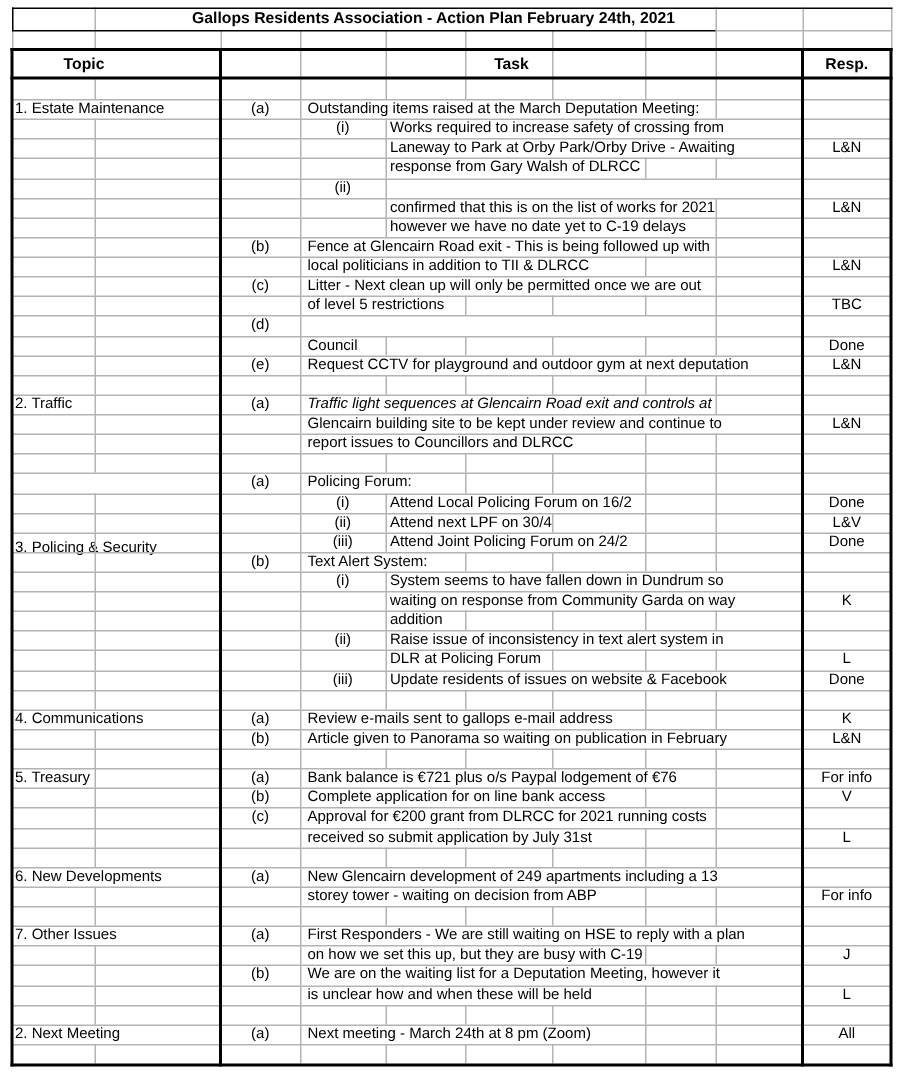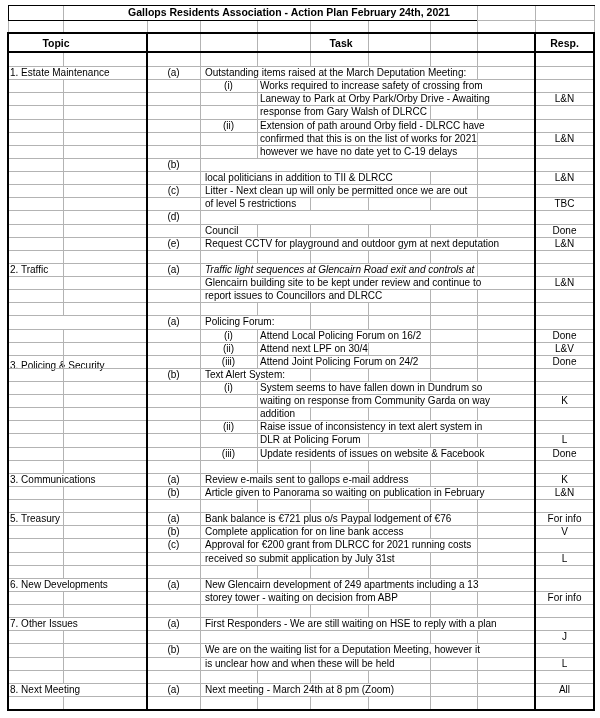--- a/index.html
+++ b/index.html
@@ -25,25 +25,25 @@
   <div class="hdr" style="left:535px;width:59px;">Resp.</div>
 <div class="cell" style="top: 66.12px; height: 13.12px; left: 10px;">1. Estate Maintenance</div>
     <div class="cell ctr" style="top: 66.12px; height: 13.12px; left: 147px; width: 53px;">(a)</div>
     <div class="cell" style="top: 66.12px; height: 13.12px; left: 205px;">Outstanding items raised at the March Deputation Meeting:</div>
     <div class="cell ctr" style="top: 79.24px; height: 13.12px; left: 200px; width: 57px;">(i)</div>
     <div class="cell" style="top: 79.24px; height: 13.12px; left: 260px;">Works required to increase safety of crossing from</div>
     <div class="cell" style="top: 92.36px; height: 13.12px; left: 260px;">Laneway to Park at Orby Park/Orby Drive - Awaiting</div>
     <div class="cell ctr" style="top: 92.36px; height: 13.12px; left: 535px; width: 59px;">L&amp;N</div>
     <div class="cell" style="top: 105.48px; height: 13.12px; left: 260px;">response from Gary Walsh of DLRCC</div>
     <div class="cell ctr" style="top: 118.6px; height: 13.12px; left: 200px; width: 57px;">(ii)</div>
-    <div class="cell" style="top: 118.6px; height: 13.12px; left: 260px;">Extension of path around Orby field - DLRCC have</div>
     <div class="cell" style="top: 131.72px; height: 13.12px; left: 260px;">confirmed that this is on the list of works for 2021</div>
     <div class="cell ctr" style="top: 131.72px; height: 13.12px; left: 535px; width: 59px;">L&amp;N</div>
     <div class="cell" style="top: 144.84px; height: 13.12px; left: 260px;">however we have no date yet to C-19 delays</div>
     <div class="cell ctr" style="top: 157.96px; height: 13.12px; left: 147px; width: 53px;">(b)</div>
+    <div class="cell" style="top: 157.96px; height: 13.12px; left: 205px;">Fence at Glencairn Road exit - This is being followed up with</div>
     <div class="cell" style="top: 171.08px; height: 13.12px; left: 205px;">local politicians in addition to TII &amp; DLRCC</div>
     <div class="cell ctr" style="top: 171.08px; height: 13.12px; left: 535px; width: 59px;">L&amp;N</div>
     <div class="cell ctr" style="top: 184.2px; height: 13.12px; left: 147px; width: 53px;">(c)</div>
     <div class="cell" style="top: 184.2px; height: 13.12px; left: 205px;">Litter - Next clean up will only be permitted once we are out</div>
     <div class="cell" style="top: 197.32px; height: 13.12px; left: 205px;">of level 5 restrictions</div>
     <div class="cell ctr" style="top: 197.32px; height: 13.12px; left: 535px; width: 59px;">TBC</div>
     <div class="cell ctr" style="top: 210.44px; height: 13.12px; left: 147px; width: 53px;">(d)</div>
     <div class="cell" style="top: 223.56px; height: 13.12px; left: 205px;">Council</div>
     <div class="cell ctr" style="top: 223.56px; height: 13.12px; left: 535px; width: 59px;">Done</div>
     <div class="cell ctr" style="top: 236.68px; height: 13.12px; left: 147px; width: 53px;">(e)</div>
@@ -74,21 +74,21 @@
     <div class="cell" style="top: 381px; height: 13.12px; left: 260px;">System seems to have fallen down in Dundrum so</div>
     <div class="cell ctr" style="top: 394.12px; height: 13.12px; left: 535px; width: 59px;">K</div>
     <div class="cell" style="top: 407.24px; height: 13.12px; left: 260px;">addition</div>
     <div class="cell ctr" style="top: 420.36px; height: 13.12px; left: 200px; width: 57px;">(ii)</div>
     <div class="cell" style="top: 420.36px; height: 13.12px; left: 260px;">Raise issue of inconsistency in text alert system in</div>
     <div class="cell" style="top: 433.48px; height: 13.12px; left: 260px;">DLR at Policing Forum</div>
     <div class="cell ctr" style="top: 433.48px; height: 13.12px; left: 535px; width: 59px;">L</div>
     <div class="cell ctr" style="top: 446.6px; height: 13.12px; left: 200px; width: 57px;">(iii)</div>
     <div class="cell" style="top: 446.6px; height: 13.12px; left: 260px; text-align: center;">Update residents of issues on website &amp; Facebook</div>
     <div class="cell ctr" style="top: 446.6px; height: 13.12px; left: 535px; width: 59px;">Done</div>
-    <div class="cell" style="top: 472.84px; height: 13.12px; left: 10px;">3. Communications</div>
+    <div class="cell" style="top: 472.84px; height: 13.12px; left: 10px;">4. Communications</div>
     <div class="cell ctr" style="top: 472.84px; height: 13.12px; left: 147px; width: 53px;">(a)</div>
     <div class="cell" style="top: 472.84px; height: 13.12px; left: 205px;">Review e-mails sent to gallops e-mail address</div>
     <div class="cell ctr" style="top: 472.84px; height: 13.12px; left: 535px; width: 59px;">K</div>
     <div class="cell ctr" style="top: 485.96px; height: 13.12px; left: 147px; width: 53px;">(b)</div>
     <div class="cell" style="top: 485.96px; height: 13.12px; left: 205px;">Article given to Panorama so waiting on publication in February</div>
     <div class="cell ctr" style="top: 485.96px; height: 13.12px; left: 535px; width: 59px;">L&amp;N</div>
     <div class="cell" style="top: 512.2px; height: 13.12px; left: 10px;">5. Treasury</div>
     <div class="cell ctr" style="top: 512.2px; height: 13.12px; left: 147px; width: 53px;">(a)</div>
     <div class="cell" style="top: 512.2px; height: 13.12px; left: 205px;">Bank balance is €721 plus o/s Paypal lodgement of €76</div>
     <div class="cell ctr" style="top: 512.2px; height: 13.12px; left: 535px; width: 59px;">For info</div>
@@ -100,26 +100,27 @@
     <div class="cell" style="top: 551.56px; height: 13.12px; left: 205px;">received so submit application by July 31st</div>
     <div class="cell ctr" style="top: 551.56px; height: 13.12px; left: 535px; width: 59px;">L</div>
     <div class="cell" style="top: 577.8px; height: 13.12px; left: 10px;">6. New Developments</div>
     <div class="cell ctr" style="top: 577.8px; height: 13.12px; left: 147px; width: 53px;">(a)</div>
     <div class="cell" style="top: 577.8px; height: 13.12px; left: 205px;">New Glencairn development of 249 apartments including a 13</div>
     <div class="cell" style="top: 590.92px; height: 13.12px; left: 205px;">storey tower - waiting on decision from ABP</div>
     <div class="cell ctr" style="top: 590.92px; height: 13.12px; left: 535px; width: 59px;">For info</div>
     <div class="cell" style="top: 617.16px; height: 13.12px; left: 10px;">7. Other Issues</div>
     <div class="cell ctr" style="top: 617.16px; height: 13.12px; left: 147px; width: 53px;">(a)</div>
     <div class="cell" style="top: 617.16px; height: 13.12px; left: 205px;">First Responders - We are still waiting on HSE to reply with a plan</div>
+    <div class="cell" style="top: 630.28px; height: 13.12px; left: 205px;">on how we set this up, but they are busy with C-19</div>
     <div class="cell ctr" style="top: 630.28px; height: 13.12px; left: 535px; width: 59px;">J</div>
     <div class="cell ctr" style="top: 643.4px; height: 13.12px; left: 147px; width: 53px;">(b)</div>
     <div class="cell" style="top: 643.4px; height: 13.12px; left: 205px;">We are on the waiting list for a Deputation Meeting, however it</div>
     <div class="cell" style="top: 656.52px; height: 13.12px; left: 205px;">is unclear how and when these will be held</div>
     <div class="cell ctr" style="top: 656.52px; height: 13.12px; left: 535px; width: 59px;">L</div>
-    <div class="cell" style="top: 682.76px; height: 13.12px; left: 10px;">8. Next Meeting</div>
+    <div class="cell" style="top: 682.76px; height: 13.12px; left: 10px;">2. Next Meeting</div>
     <div class="cell ctr" style="top: 682.76px; height: 13.12px; left: 147px; width: 53px;">(a)</div>
     <div class="cell" style="top: 682.76px; height: 13.12px; left: 205px;">Next meeting - March 24th at 8 pm (Zoom)</div>
     <div class="cell ctr" style="top: 682.76px; height: 13.12px; left: 535px; width: 59px;">All</div>
     <div class="vl" style="left: 63px; top: 5px; height: 28px;"></div>
     <div class="vl" style="left: 477px; top: 5px; height: 28px;"></div>
     <div class="vl" style="left: 535px; top: 5px; height: 28px;"></div>
     <div class="vl" style="left: 594px; top: 5px; height: 28px;"></div>
     <div class="vl" style="left: 8px; top: 20px; height: 13px;"></div>
     <div class="vl" style="left: 147px; top: 20px; height: 13px;"></div>
     <div class="vl" style="left: 200px; top: 20px; height: 13px;"></div>

